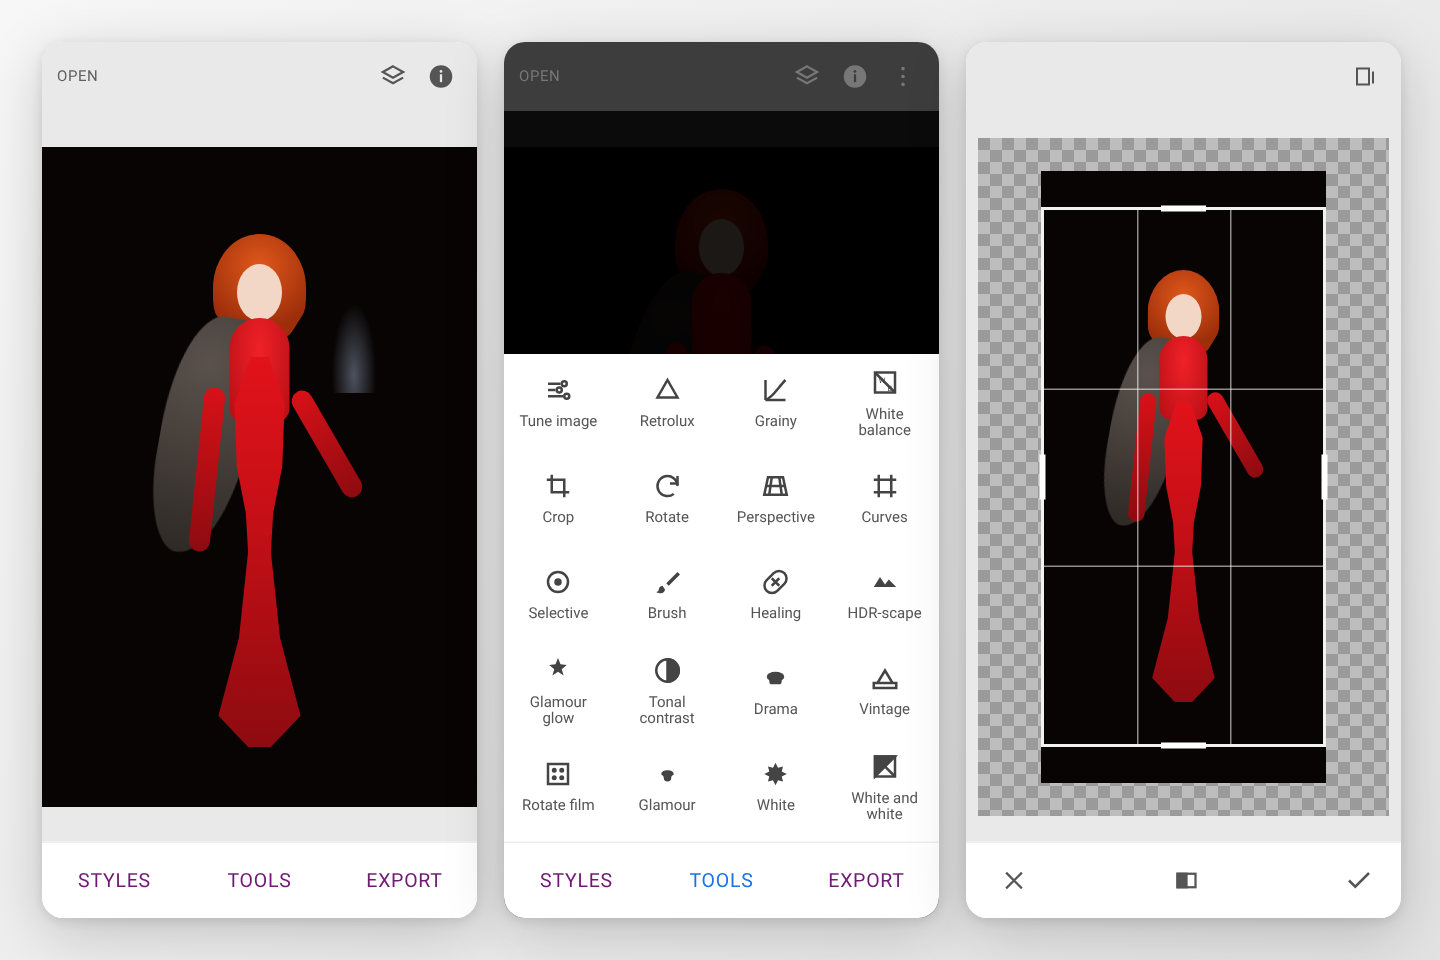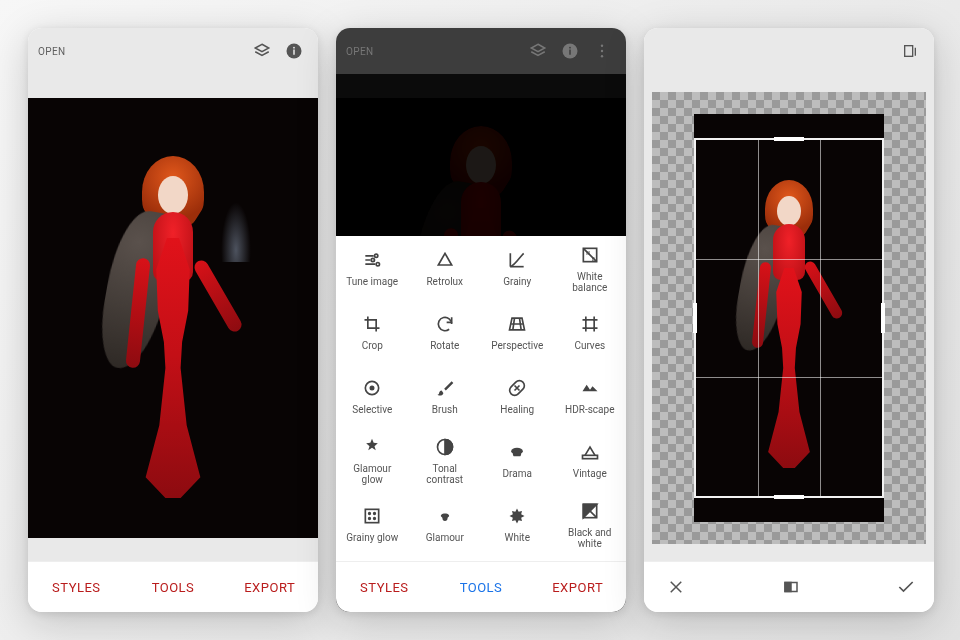--- a/index.html
+++ b/index.html
@@ -28,21 +28,21 @@
   .dress{position:absolute;left:50%;transform:translateX(-50%);bottom:0;width:76px;height:260px;background:linear-gradient(180deg,#e1121a 0%,#c30f16 45%,#8d0b10 100%);clip-path:polygon(42% 0,58% 0,72% 12%,70% 28%,62% 40%,60% 50%,68% 72%,86% 92%,60% 100%,40% 100%,14% 92%,32% 72%,40% 50%,38% 40%,30% 28%,28% 12%);border-radius:8px;}
   .bust{position:absolute;left:50%;transform:translateX(-50%);top:74px;width:40px;height:70px;background:radial-gradient(ellipse at 50% 30%,#f02128,#b50e14);border-radius:20px 20px 10px 10px;}
   .head{position:absolute;left:50%;transform:translateX(-50%);top:38px;width:30px;height:38px;background:#f2d7c7;border-radius:50%;}
   .hair{position:absolute;left:50%;transform:translateX(-50%);top:18px;width:62px;height:72px;background:radial-gradient(circle at 50% 30%,#e0571b,#9c2e0a 70%);border-radius:50% 50% 40% 40%;clip-path:polygon(0 0,100% 0,100% 70%,78% 100%,58% 80%,50% 92%,42% 80%,22% 100%,0 70%);}
   .armL{position:absolute;left:18px;top:120px;width:14px;height:110px;background:linear-gradient(#d81118,#8d0b10);border-radius:7px;transform:rotate(6deg);}
   .armR{position:absolute;right:8px;top:118px;width:14px;height:80px;background:linear-gradient(#d81118,#8d0b10);border-radius:7px;transform:rotate(-30deg);}
   .fur{position:absolute;left:-6px;top:72px;width:60px;height:160px;background:radial-gradient(circle at 40% 20%,#5a514c,#2d2824);border-radius:50% 30% 60% 40%;transform:rotate(10deg);filter:blur(.4px);}
   .smoke{position:absolute;right:-18px;top:64px;width:30px;height:60px;background:radial-gradient(ellipse at 50% 80%,rgba(180,200,230,.4),rgba(180,200,230,0) 70%);}
   
   .bottombar{position:absolute;left:0;right:0;bottom:0;height:50px;background:#fff;display:flex;align-items:center;border-top:1px solid #eee;}
-  .tab{flex:1;text-align:center;font-size:13px;letter-spacing:.5px;color:#b91c1c;}
+  .tab{flex:1;text-align:center;font-size:13px;letter-spacing:.5px;color:#701a75;}
   .tab.active{color:#1a73e8;}
   
   .sheet{position:absolute;left:0;right:0;bottom:50px;top:162px;background:#fff;overflow:hidden;}
   .grid{display:grid;grid-template-columns:repeat(4,1fr);gap:0;}
   .tool{height:64px;display:flex;flex-direction:column;align-items:center;justify-content:center;}
   .tool .ico{width:22px;height:22px;display:flex;align-items:center;justify-content:center;color:#444;margin-bottom:5px;}
   .tool .lbl{font-size:10px;color:#555;text-align:center;line-height:1.1;white-space:pre-line;}
   .pB .photo{left:0;right:0;top:24px;height:380px;filter:brightness(.28) contrast(1.1);}
   .pB .imgArea{background:#1a1a1a;}
   .dim{position:absolute;inset:0;background:rgba(0,0,0,.55);}  
@@ -307,21 +307,21 @@
             <div class="tool">
               <div class="ico">
                 <svg width="20" height="20" viewBox="0 0 24 24" fill="none" stroke="currentColor" stroke-width="2">
                   <rect x="4" y="4" width="16" height="16"></rect>
                   <circle cx="9" cy="9" r="1" fill="currentColor"></circle>
                   <circle cx="15" cy="9" r="1" fill="currentColor"></circle>
                   <circle cx="9" cy="15" r="1" fill="currentColor"></circle>
                   <circle cx="15" cy="15" r="1" fill="currentColor"></circle>
                 </svg>
               </div>
-              <div class="lbl">Grainy glow</div>
+              <div class="lbl">Rotate film</div>
             </div>
             <div class="tool">
               <div class="ico">
                 <svg width="20" height="20" viewBox="0 0 24 24" fill="currentColor">
                   <path d="M7 12c0-1 1-3 5-3s5 2 5 3-2 1-2 3-1 3-3 3-3-1-3-3-2-2-2-3z"></path>
                 </svg>
               </div>
               <div class="lbl">Glamour</div>
             </div>
             <div class="tool">
@@ -333,21 +333,21 @@
               <div class="lbl">White</div>
             </div>
             <div class="tool">
               <div class="ico">
                 <svg width="20" height="20" viewBox="0 0 24 24" fill="none" stroke="currentColor" stroke-width="2">
                   <rect x="4" y="4" width="16" height="16"></rect>
                   <path d="M4 4l16 16"></path>
                   <path d="M4 20V4h16z" fill="currentColor"></path>
                 </svg>
               </div>
-              <div class="lbl">Black and
+              <div class="lbl">White and
 white</div>
             </div>
             <div class="tool">
               <div class="lbl"></div>
             </div>
             <div class="tool">
               <div class="lbl"></div>
             </div>
             <div class="tool">
               <div class="lbl"></div>

